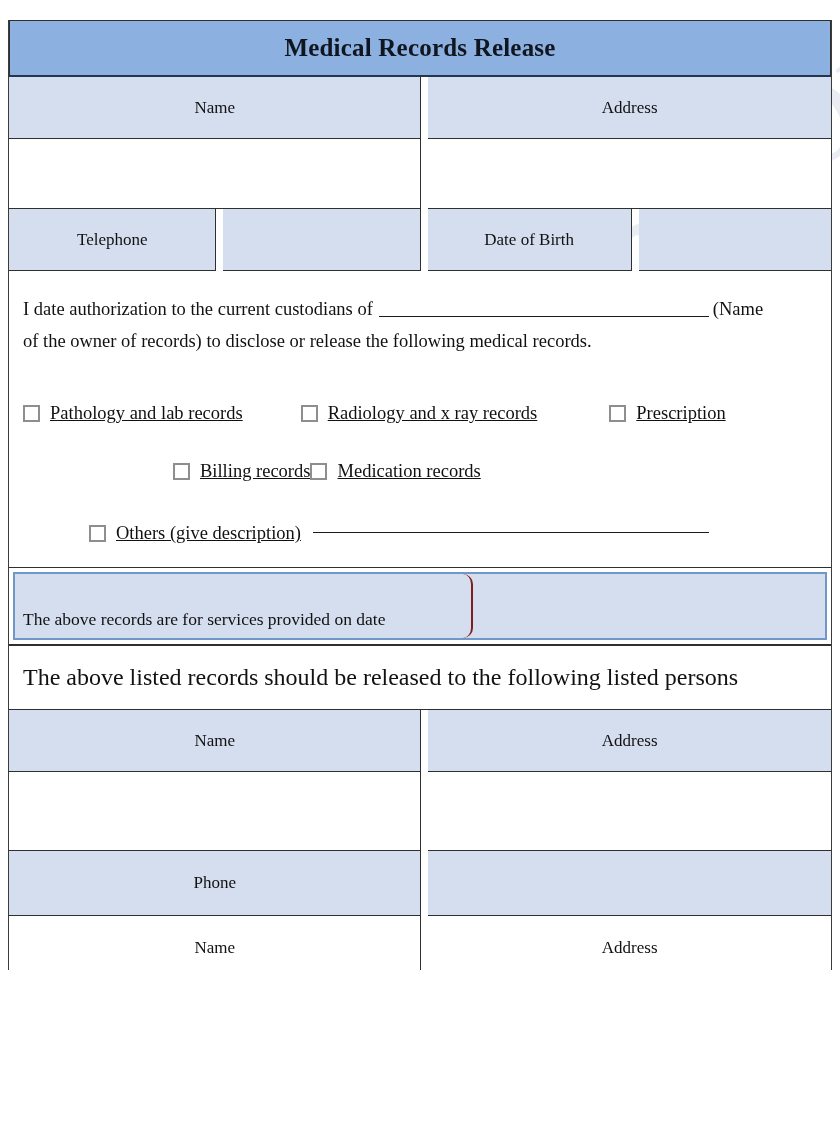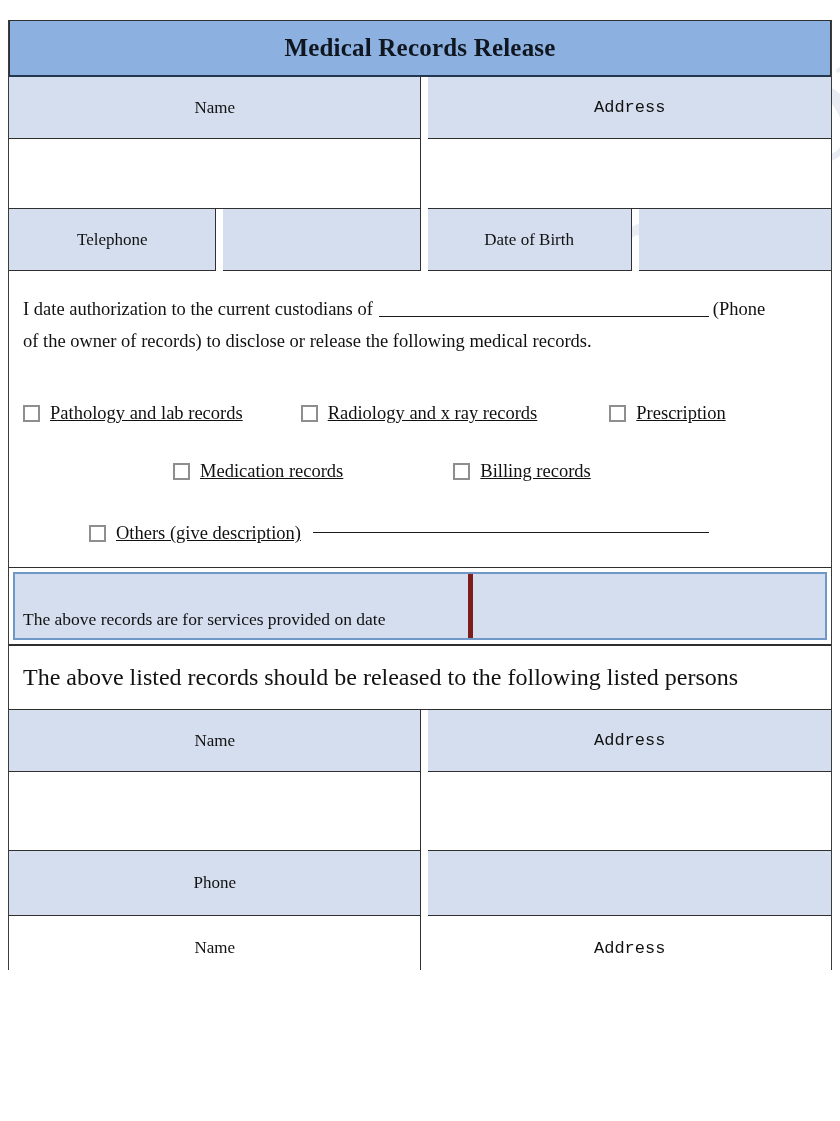--- a/index.html
+++ b/index.html
@@ -62,21 +62,21 @@
 
   .cell {
     box-sizing: border-box;
     display: flex;
     align-items: center;
     justify-content: center;
     font-size: 17px;
     border-right: 1px solid #2f2f2f;
     border-bottom: 1px solid #2f2f2f;
   }
-  .cell:last-child { border-right: none; font-family: Liberation Mono, monospace; }
+  .cell:last-child { border-right: none; }
 
   .blue   { background: #d5deee; }
   .white  { background: #ffffff; }
 
   
   .titlebar {
     background: #8cb0e0;
     height: 57px;
     display: flex;
     align-items: center;
@@ -178,22 +178,23 @@
     box-sizing: border-box;
     height: 68px;
     background: #d5deee;
   }
   .service-label {
     width: 56.5%;
     display: flex;
     align-items: flex-end;
     padding: 0 0 8px 8px;
     font-size: 17.5px;
-    border-right: 5px solid #7f1d1d;
-    box-sizing: border-box;
+    border-right: 2px solid #7f1d1d;
+    box-sizing: border-box;
+    border-radius: 10px;
   }
   .service-value {
     flex: 1;
     box-sizing: border-box;
   }
 
   
   .statement {
     background: #ffffff;
     border-bottom: 1px solid #2f2f2f;
@@ -239,48 +240,48 @@
     <div class="row">
       <div class="cell blue c-tel h-label">Telephone</div>
       <div class="cell blue c-telval h-label"></div>
       <div class="cell blue c-dob h-label">Date of Birth</div>
       <div class="cell blue c-dobval h-label"></div>
     </div>
 
     <div class="textblock">
 
       <div class="para">
-        <span>I date authorization to the current custodians of</span><span class="blankline"></span><span>(Phone</span>
+        <span>I date authorization to the current custodians of</span><span class="blankline"></span><span>(Name</span>
       </div>
 
       <div class="para para-line2">of the owner of records) to disclose or release the following medical records.</div>
 
       <div class="cbrow r1">
         <div class="cbitem gap1">
           <span class="checkbox"></span>
           <span class="cblabel">Pathology and lab records</span>
         </div>
         <div class="cbitem gap2">
           <span class="checkbox"></span>
           <span class="cblabel">Radiology and x ray records</span>
         </div>
         <div class="cbitem">
           <span class="checkbox"></span>
           <span class="cblabel">Prescription</span>
         </div>
       </div>
 
       <div class="cbrow r2">
+        <div class="cbitem">
+          <span class="checkbox"></span>
+          <span class="cblabel">Billing records</span>
+        </div>
         <div class="cbitem gap3">
           <span class="checkbox"></span>
           <span class="cblabel">Medication records</span>
-        </div>
-        <div class="cbitem">
-          <span class="checkbox"></span>
-          <span class="cblabel">Billing records</span>
         </div>
       </div>
 
       <div class="cbrow r3">
         <div class="cbitem">
           <span class="checkbox"></span>
           <span class="cblabel">Others (give description)</span>
           <span class="otherline"></span>
         </div>
       </div>

